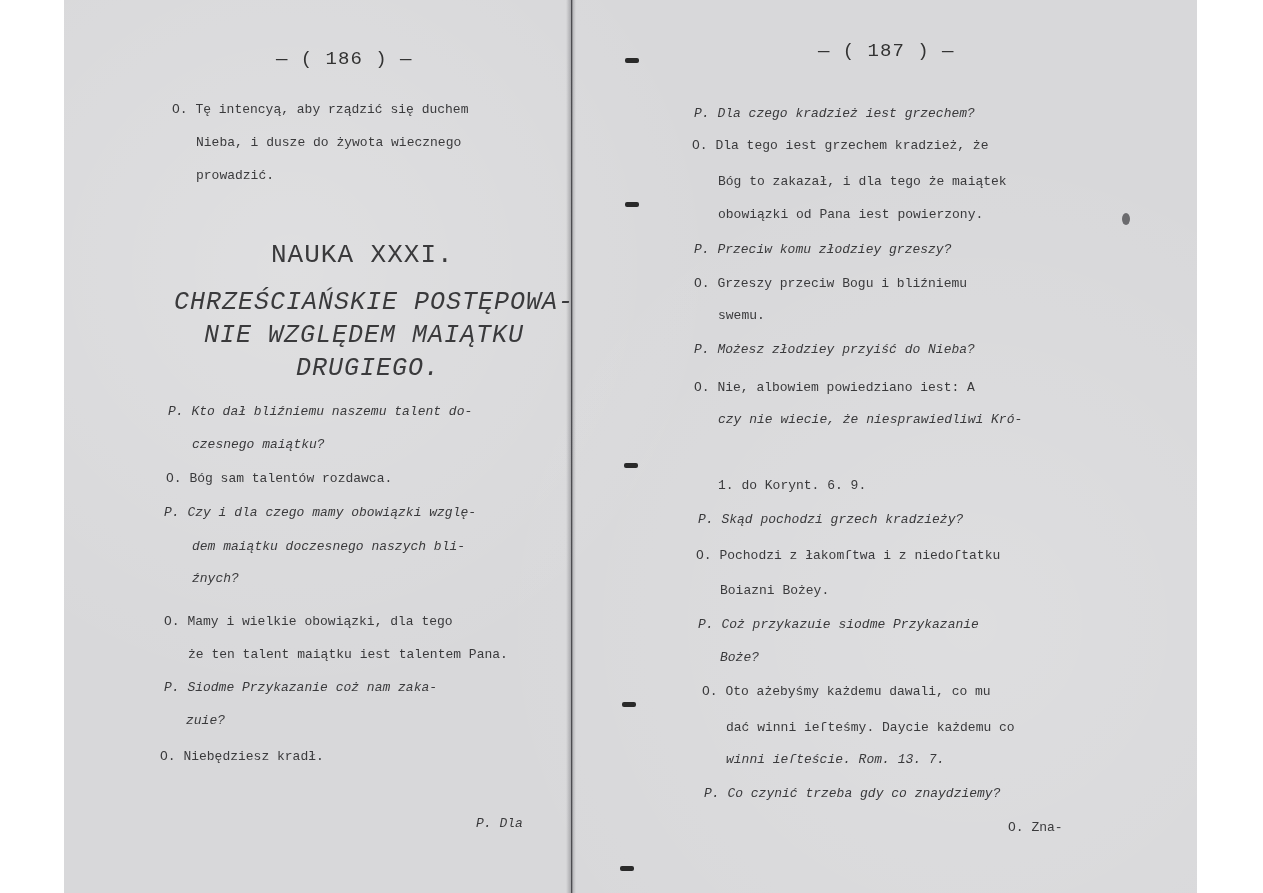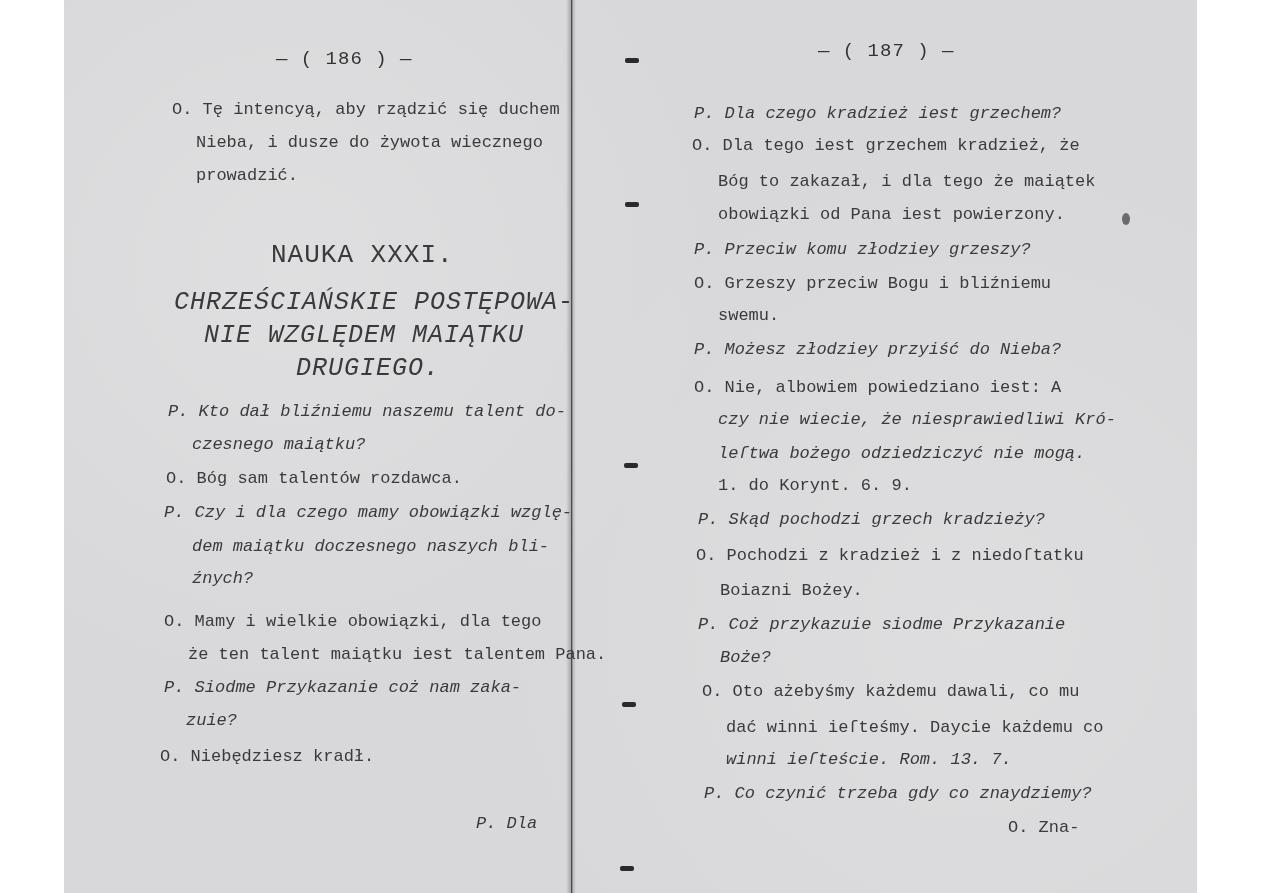--- a/index.html
+++ b/index.html
@@ -13,21 +13,21 @@
     }
     .gutter {
       position: absolute; left: 566px; top: 0; width: 10px; height: 893px;
       background: linear-gradient(to right, rgba(0,0,0,0) 0%, rgba(90,90,95,0.35) 45%, rgba(40,40,45,0.8) 55%, rgba(90,90,95,0.25) 70%, rgba(0,0,0,0) 100%);
     }
     .stitch { position: absolute; width: 14px; height: 5px; background: #2a2a2a; border-radius: 2px; }
     .page { position: absolute; top: 16px; height: 893px; color: #3a3a3c; font-family: Liberation Mono, monospace; }
     .page.left { left: 96px; width: 460px; }
     .page.right { left: 628px; width: 480px; }
     .folio { text-align: center; font-size: 19px; letter-spacing: 1px; margin-top: 36px; color: #333; }
-    .line { position: absolute; font-size: 17px; white-space: nowrap; line-height: 20px; }
+    .line { position: absolute; font-size: 13px; white-space: nowrap; line-height: 20px; }
     .it { font-style: italic; }
     .heading { position: absolute; font-size: 26px; letter-spacing: 1px; white-space: nowrap; }
     .subhead { position: absolute; font-size: 25px; font-style: italic; letter-spacing: 1px; white-space: nowrap; text-align: right; }
     .blotch { position: absolute; width: 8px; height: 12px; border-radius: 50%; background: #6b6b6e; }
   </style>
 </head>
 <body>
 
 <div class="scan"></div>
 <div class="gutter"></div>
@@ -71,24 +71,23 @@
   <div class="line it" style="left:66px;top:88px">P. Dla czego kradzież iest grzechem?</div>
   <div class="line" style="left:64px;top:120px">O. Dla tego iest grzechem kradzież, że</div>
   <div class="line" style="left:90px;top:156px">Bóg to zakazał, i dla tego że maiątek</div>
   <div class="line" style="left:90px;top:189px">obowiązki od Pana iest powierzony.</div>
   <div class="line it" style="left:66px;top:224px">P. Przeciw komu złodziey grzeszy?</div>
   <div class="line" style="left:66px;top:258px">O. Grzeszy przeciw Bogu i bliźniemu</div>
   <div class="line" style="left:90px;top:290px">swemu.</div>
   <div class="line it" style="left:66px;top:324px">P. Możesz złodziey przyiść do Nieba?</div>
   <div class="line" style="left:66px;top:362px">O. Nie, albowiem powiedziano iest: A</div>
   <div class="line it" style="left:90px;top:394px">czy nie wiecie, że niesprawiedliwi Kró-</div>
-  <div class="line it" style="left:90px;top:428px">leſtwa bożego odziedziczyć nie mogą.</div>
   <div class="line" style="left:90px;top:460px">1. do Korynt. 6. 9.</div>
   <div class="line it" style="left:70px;top:494px">P. Skąd pochodzi grzech kradzieży?</div>
-  <div class="line" style="left:68px;top:530px">O. Pochodzi z kradzież i z niedoſtatku</div>
+  <div class="line" style="left:68px;top:530px">O. Pochodzi z łakomſtwa i z niedoſtatku</div>
   <div class="line" style="left:92px;top:565px">Boiazni Bożey.</div>
   <div class="line it" style="left:70px;top:599px">P. Coż przykazuie siodme Przykazanie</div>
   <div class="line it" style="left:92px;top:632px">Boże?</div>
   <div class="line" style="left:74px;top:666px">O. Oto ażebyśmy każdemu dawali, co mu</div>
   <div class="line" style="left:98px;top:702px">dać winni ieſteśmy. Daycie każdemu co</div>
   <div class="line it" style="left:98px;top:734px">winni ieſteście. Rom. 13. 7.</div>
   <div class="line it" style="left:76px;top:768px">P. Co czynić trzeba gdy co znaydziemy?</div>
 
   <div class="line" style="left:380px;top:802px">O. Zna-</div>
 </div>

